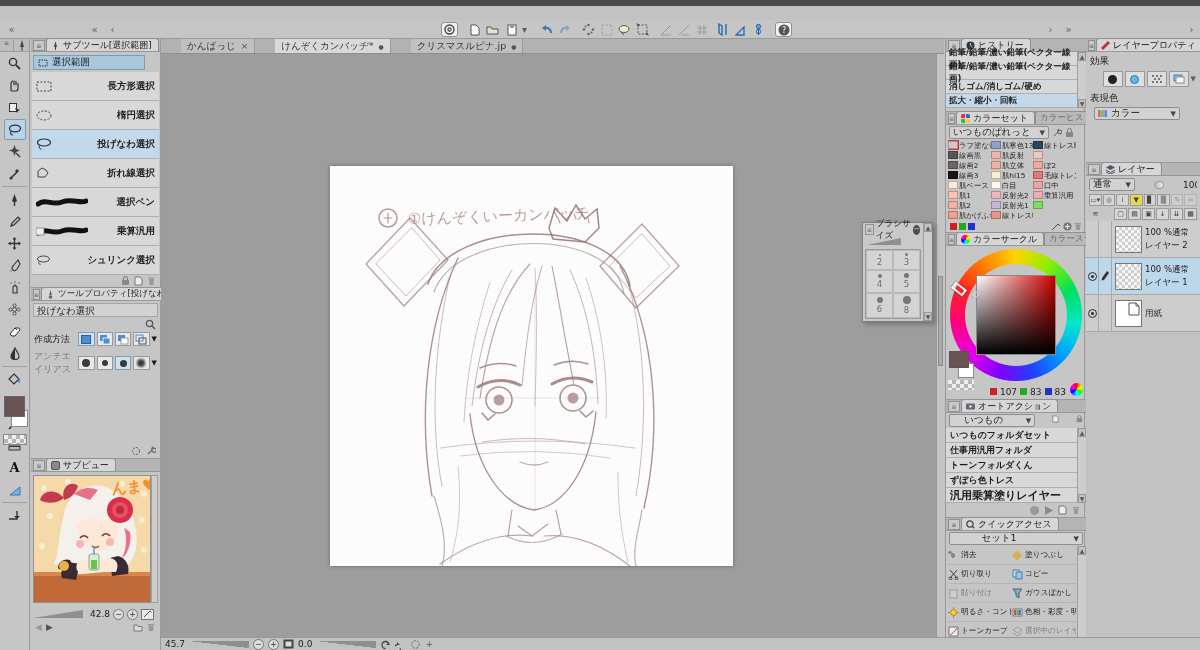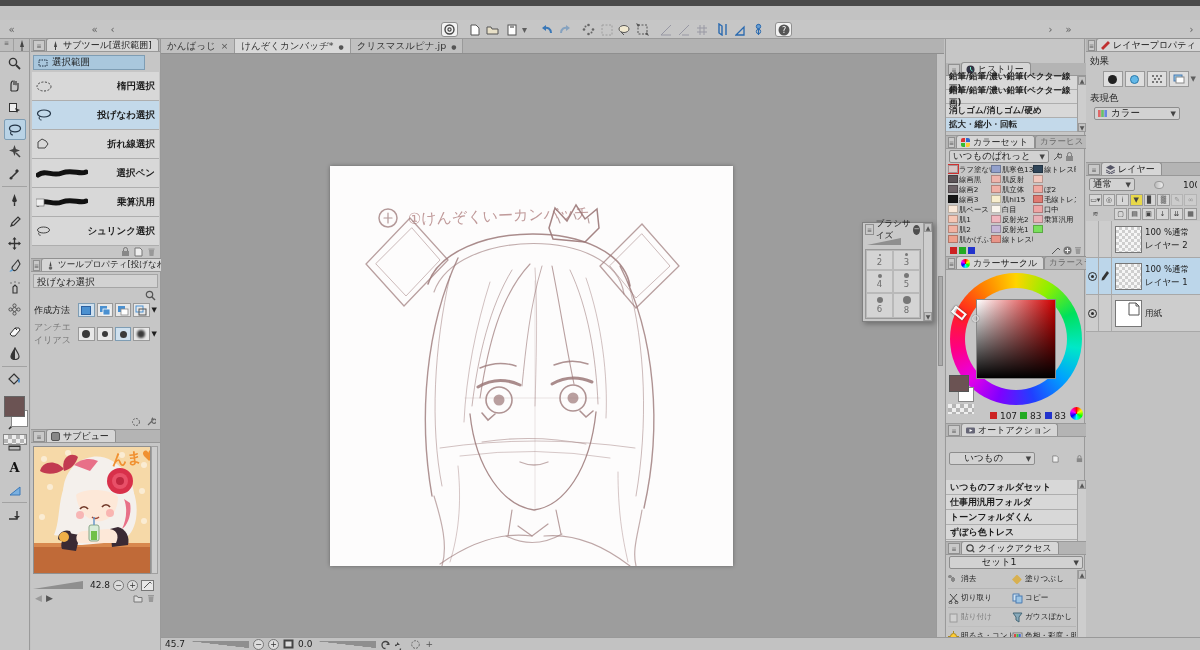--- a/index.html
+++ b/index.html
@@ -56,39 +56,39 @@
   .mbox.pressed { background:#cfe0ee; border-color:#7e9db4; }
   .dot { border-radius:50%; background:#3a3a3a; display:inline-block; }
   .subview-img { position:absolute; left:2px; top:16px; width:118px; height:128px; border:1px solid #909090; overflow:hidden; }
   .sv-ctl { position:absolute; left:0; top:148px; width:128px; height:14px; display:flex; align-items:center; font-size:9px; gap:3px; padding:0 2px; }
   .wedge { width:0; height:0; border-style:solid; }
   .magbtn { width:11px; height:11px; border:1px solid #777; border-radius:50%; background:#ddd; font-size:8px; line-height:9px; text-align:center; color:#333; }
 
   
   .canvas-area { position:absolute; left:161px; top:39px; width:783px; height:598px; background:#9d9d9d; }
   .ctabs { height:15px; background:#b2b2b2; border-bottom:1px solid #8f8f8f; display:flex; }
-  .ctab { padding:1px 6px; font-size:9.5px; background:#c0c0c0; border-right:1px solid #9a9a9a; display:flex; align-items:center; gap:5px; color:#333; }
+  .ctab { padding:1px 6px; font-size:9.5px; background:#c0c0c0; border-right:1px solid #9a9a9a; display:flex; align-items:center; gap:5px; color:#333;margin-left:20px; }
   .ctab.active { background:#d9d9d9; }
   .ctab .cx { font-size:9px; color:#555; }
   .ctab .cdot { font-size:6px; color:#555; }
   .white-canvas { position:absolute; left:169px; top:127px; width:403px; height:400px; background:#fdfcfc; box-shadow:0 0 4px rgba(0,0,0,.35); }
   .cv-vsb { position:absolute; right:0; top:15px; bottom:0; width:8px; background:#c4c4c4; border-left:1px solid #9a9a9a; }
   .cv-vsb .th { position:absolute; left:1px; right:1px; top:38%; height:90px; background:#ababab; border:1px solid #8f8f8f; }
 
   
   .brushpop { position:absolute; left:862px; top:222px; width:71px; height:100px; background:#c9c9c9; border:1px solid #7f7f7f; box-shadow:2px 2px 5px rgba(0,0,0,.3); z-index:5; }
   .bp-head { height:13px; display:flex; align-items:center; font-size:8.5px; padding:0 2px; gap:2px; }
   .bp-btn { width:10px; height:10px; border-radius:50%; background:#4e4e4e; color:#ddd; font-size:7px; line-height:9px; text-align:center; margin-left:auto; }
   .bp-btn + .bp-btn { margin-left:1px; }
   .bp-grid { position:absolute; left:2px; top:26px; right:11px; bottom:2px; background:#d4d4d4; border:1px solid #9a9a9a; display:grid; grid-template-columns:1fr 1fr; }
   .bp-cell { border:1px solid #b9b9b9; display:flex; flex-direction:column; align-items:center; justify-content:center; color:#6d6d6d; font-size:8.5px; gap:1px; }
 
   
   .rc1 { position:absolute; left:945px; top:39px; width:140px; height:611px; background:#c6c6c6; border-left:1px solid #9a9a9a; border-right:1px solid #9a9a9a; }
-  .panel { position:absolute; left:0; width:140px;margin-top:24px; }
+  .panel { position:absolute; left:0; width:140px; }
   .cs-grid { position:absolute; left:2px; top:28px; width:128px; display:grid; grid-template-columns:repeat(3,1fr); }
   .cs-cell { display:flex; align-items:center; height:10px; gap:1px; overflow:hidden; }
   .cs-sw { width:10px; height:8px; flex:none; border:1px solid rgba(0,0,0,.25); }
   .cs-sw.selsw { outline:1.5px solid #d03030; }
   .cs-lb { font-size:8px; white-space:nowrap; transform:scale(.92); transform-origin:left center; }
   .wheelbox { position:absolute; left:4px; top:16px; width:132px; height:132px; }
   .ring { position:absolute; inset:0; border-radius:50%; background:conic-gradient(from 0deg,#ffd400,#8cf000,#00e05c,#00e8c8,#00a0ff,#2040ff,#8000ff,#e800e8,#ff0080,#ff2020,#ff8000,#ffd400); }
   .ring-in { position:absolute; left:15px; top:15px; right:15px; bottom:15px; border-radius:50%; background:#c6c6c6; }
   .svsq { position:absolute; left:26px; top:26px; width:80px; height:80px; background:linear-gradient(to top,#000,rgba(0,0,0,0)),linear-gradient(to right,#fff,#d00000); border:1px solid #888; }
   .svcur { position:absolute; left:22px; top:42px; width:7px; height:7px; border:1.5px solid #ddd; border-radius:50%; box-shadow:0 0 1px #444; }
@@ -395,20 +395,26 @@
               <path d="M4.5 6v3" stroke="#444"></path>
             </svg>
           <span>サブツール[選択範囲]</span>
         </div>
       </div>
       <div class="subtool-group">
         <svg width="10" height="8" viewBox="0 0 10 8">
             <rect x="1" y="1" width="8" height="6" fill="none" stroke="#234" stroke-dasharray="1.5 1"></rect>
           </svg>
         <span>選択範囲</span>
+      </div>
+      <div class="lrow st-row">
+        <svg width="16" height="11" viewBox="0 0 16 11">
+            <rect x="1" y="1" width="14" height="9" fill="none" stroke="#444" stroke-dasharray="2 1.5"></rect>
+          </svg>
+        <span class="lbl">長方形選択</span>
       </div>
       <div class="lrow st-row">
         <svg width="16" height="11" viewBox="0 0 16 11">
             <ellipse cx="8" cy="5.5" rx="7" ry="4.5" fill="none" stroke="#444" stroke-dasharray="2 1.5"></ellipse>
           </svg>
         <span class="lbl">楕円選択</span>
       </div>
       <div class="lrow st-row sel">
         <svg width="16" height="12" viewBox="0 0 16 12">
             <ellipse cx="8" cy="4.5" rx="6.5" ry="3.5" fill="none" stroke="#234" stroke-width="1.2"></ellipse>
@@ -943,21 +949,21 @@
       <div class="ptabbar">
         <div class="pmenu">≡</div>
         <div class="ptab">
           <svg class="mini-ico" width="9" height="9" viewBox="0 0 9 9">
               <rect width="9" height="6" y="1.5" rx="1" fill="#667"></rect>
               <path d="M3.5 3l3 1.5-3 1.5z" fill="#fff"></path>
             </svg>
           <span>オートアクション</span>
         </div>
       </div>
-      <div style="display:flex;align-items:center;gap:17px;padding:15px 3px">
+      <div style="display:flex;align-items:flex-start;gap:17px;padding:1px 3px">
         <div class="ddl" style="width:110px">
           <span style="margin:0 auto">いつもの</span>
             <span class="arr">▼</span>
         </div>
         <svg width="9" height="10" viewBox="0 0 9 10">
             <path d="M1 1h5l2 2v6H1z" fill="#eee" stroke="#777"></path>
           </svg>
         <svg width="9" height="10" viewBox="0 0 9 10">
             <rect x="1" y="4" width="7" height="5" fill="#888"></rect>
             <path d="M2.5 4V2.5a2 2 0 014 0V4" fill="none" stroke="#777"></path>

